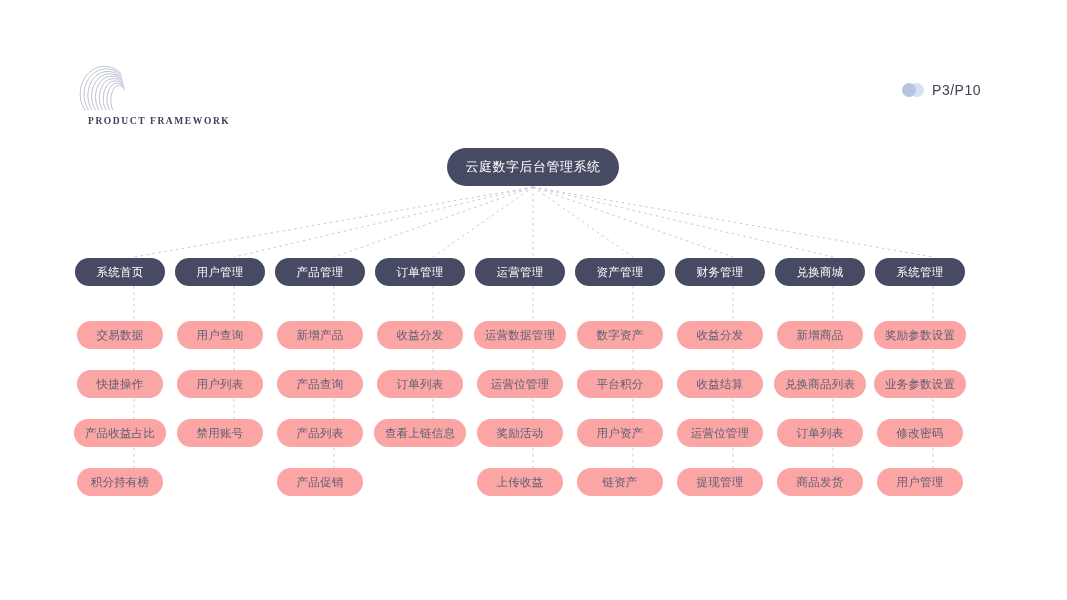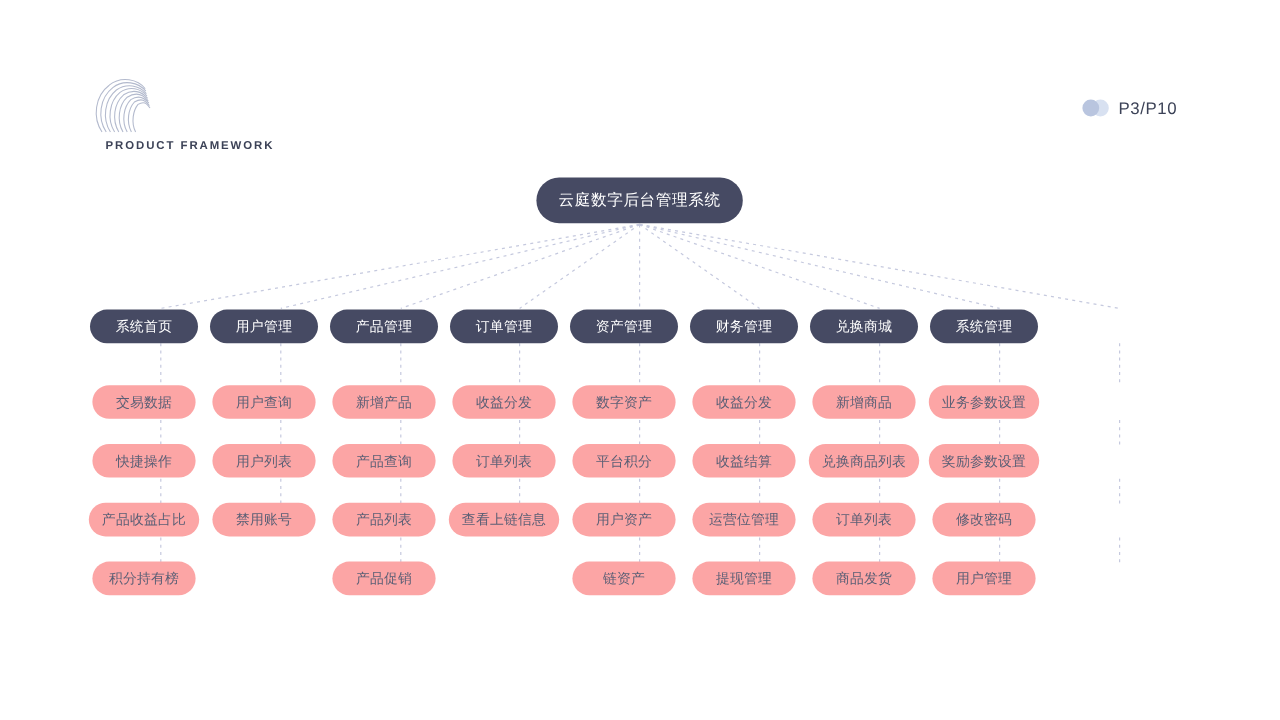--- a/index.html
+++ b/index.html
@@ -53,20 +53,21 @@
 
   #title-en {
     position: absolute;
     left: 8px;
     top: 48px;
     font-size: 9.5px;
     font-weight: bold;
     color: #3c4257;
     letter-spacing: 1.6px;
     white-space: nowrap;
+    font-family: Liberation Serif, serif;
   }
 
   #page-indicator {
     position: absolute;
     right: 86px;
     top: 82px;
     display: flex;
     align-items: center;
     gap: 8px;
   }
@@ -320,20 +321,29 @@
     <div class="column">
       <div class="col-header">订单管理</div>
       <div class="col-items">
         <div class="leaf">收益分发</div>
         <div class="leaf">订单列表</div>
         <div class="leaf">查看上链信息</div>
         <div class="leaf empty"></div>
       </div>
     </div>
 
+    <div class="column">
+      <div class="col-header">运营管理</div>
+      <div class="col-items">
+        <div class="leaf">运营数据管理</div>
+        <div class="leaf">运营位管理</div>
+        <div class="leaf">奖励活动</div>
+        <div class="leaf">上传收益</div>
+      </div>
+    </div>
 
     <div class="column">
       <div class="col-header">资产管理</div>
       <div class="col-items">
         <div class="leaf">数字资产</div>
         <div class="leaf">平台积分</div>
         <div class="leaf">用户资产</div>
         <div class="leaf">链资产</div>
       </div>
     </div>
@@ -354,22 +364,22 @@
         <div class="leaf">新增商品</div>
         <div class="leaf">兑换商品列表</div>
         <div class="leaf">订单列表</div>
         <div class="leaf">商品发货</div>
       </div>
     </div>
 
     <div class="column">
       <div class="col-header">系统管理</div>
       <div class="col-items">
+        <div class="leaf">奖励参数设置</div>
         <div class="leaf">业务参数设置</div>
-        <div class="leaf">奖励参数设置</div>
         <div class="leaf">修改密码</div>
         <div class="leaf">用户管理</div>
       </div>
     </div>
 
   </div>
 
 </div>
 
 </body></html>

